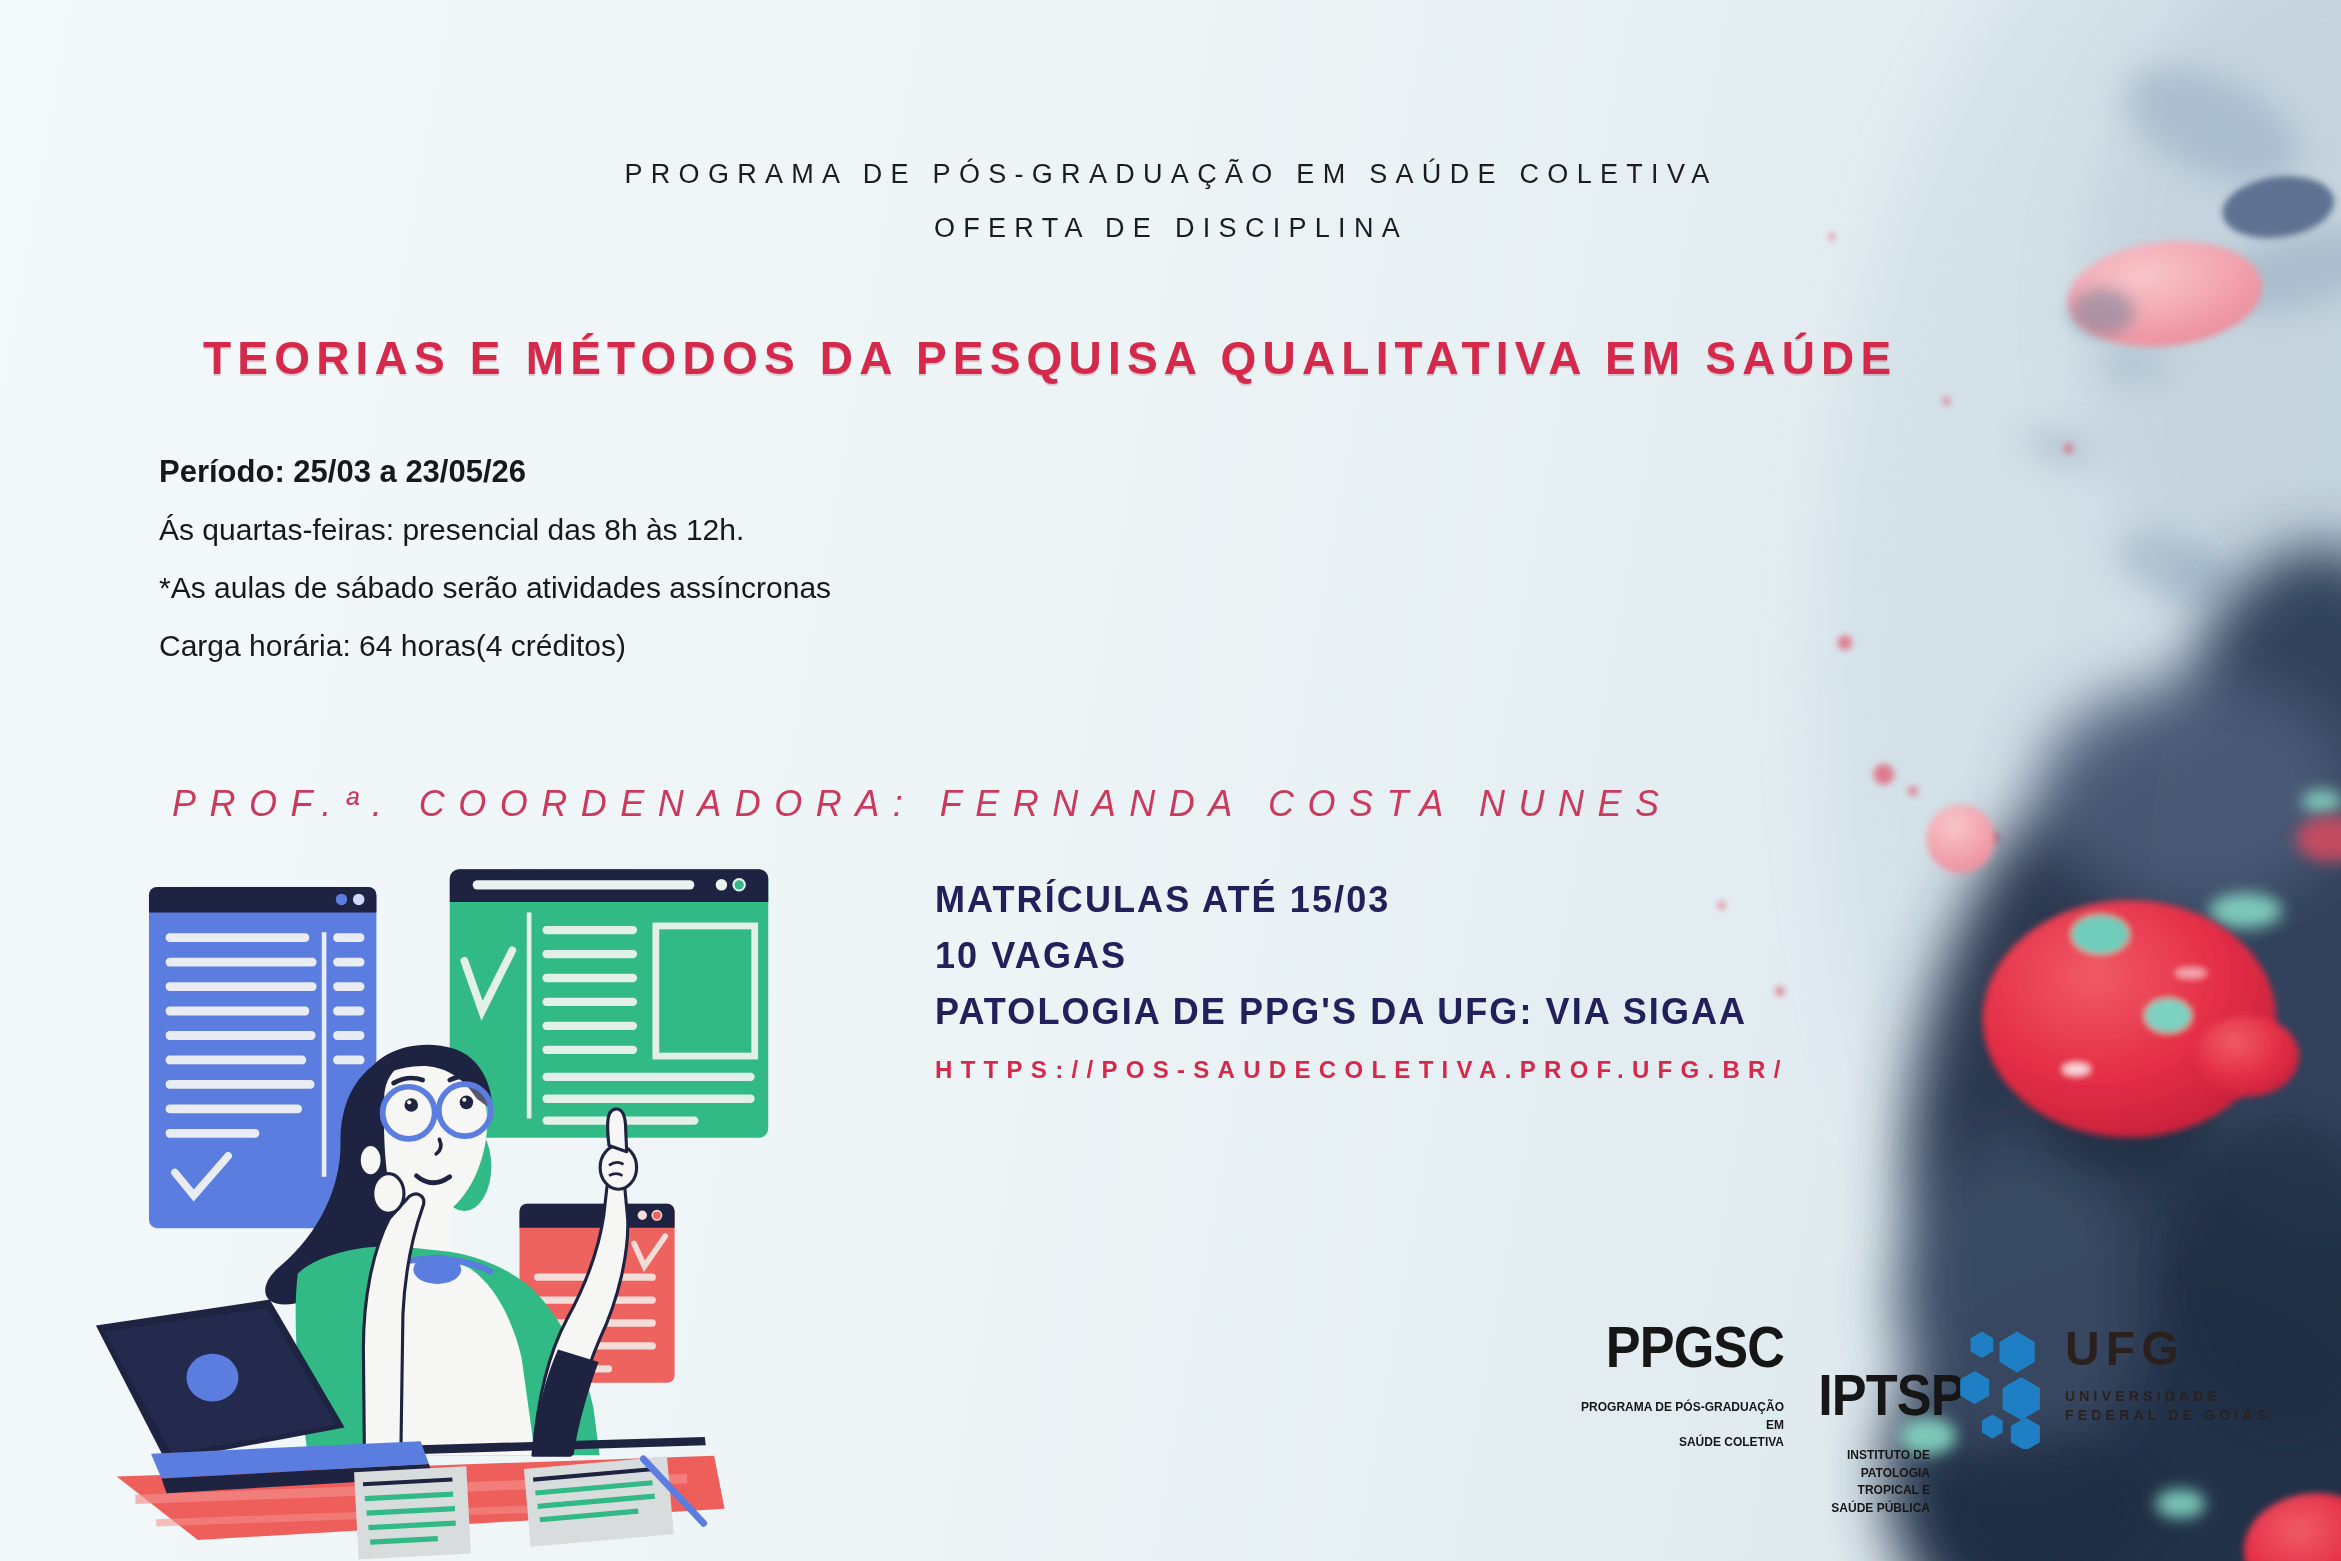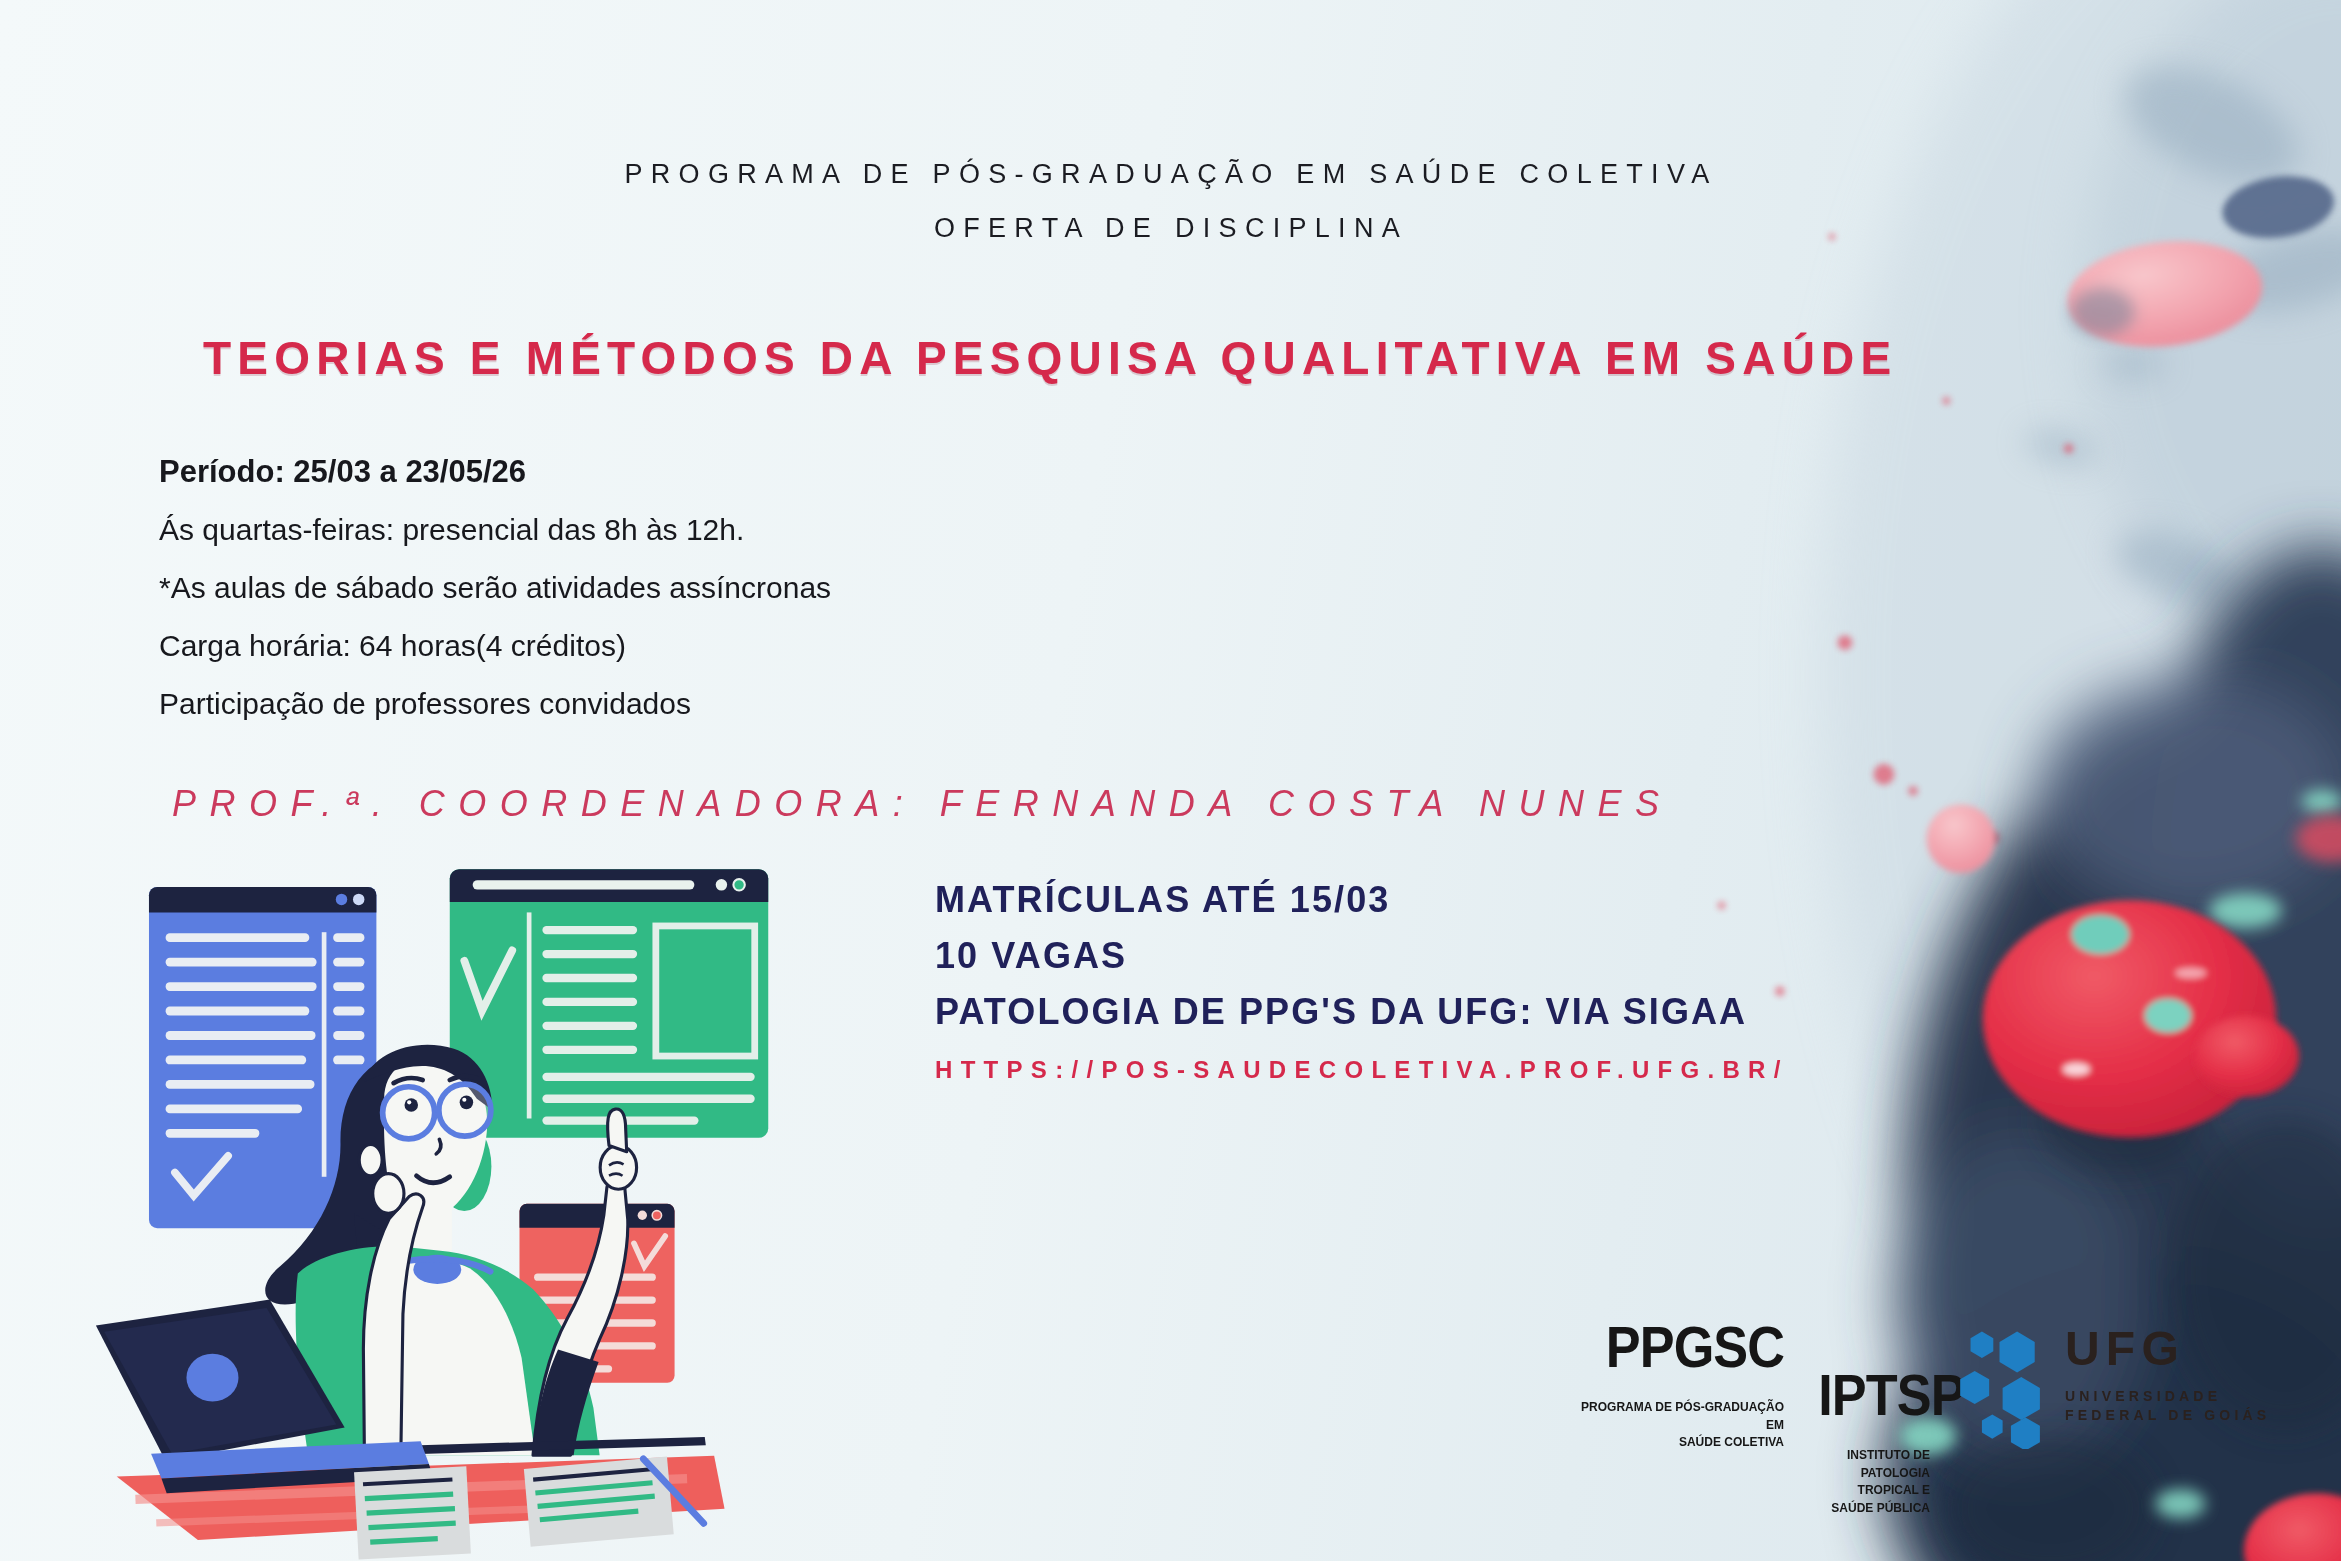--- a/index.html
+++ b/index.html
@@ -262,21 +262,20 @@
     <div class="h-line">OFERTA DE DISCIPLINA</div>
   </div>
 
   <div class="txt course-title">TEORIAS E MÉTODOS DA PESQUISA QUALITATIVA EM SAÚDE</div>
 
   <div class="txt details">
     <div class="bold">Período: 25/03 a 23/05/26</div>
     <div>Ás quartas-feiras: presencial das 8h às 12h.</div>
     <div>*As aulas de sábado serão atividades assíncronas</div>
     <div>Carga horária: 64 horas(4 créditos)</div>
-    <div>Participação de professores convidados</div>
   </div>
 
   <div class="txt coordinator">PROF.ª. COORDENADORA: FERNANDA COSTA NUNES</div>
 
   <div class="txt enroll">
     <div>MATRÍCULAS ATÉ 15/03</div>
     <div>10 VAGAS</div>
     <div>PATOLOGIA DE PPG'S DA UFG: VIA SIGAA</div>
   </div>
   <div class="txt enroll-url">HTTPS://POS-SAUDECOLETIVA.PROF.UFG.BR/</div>

